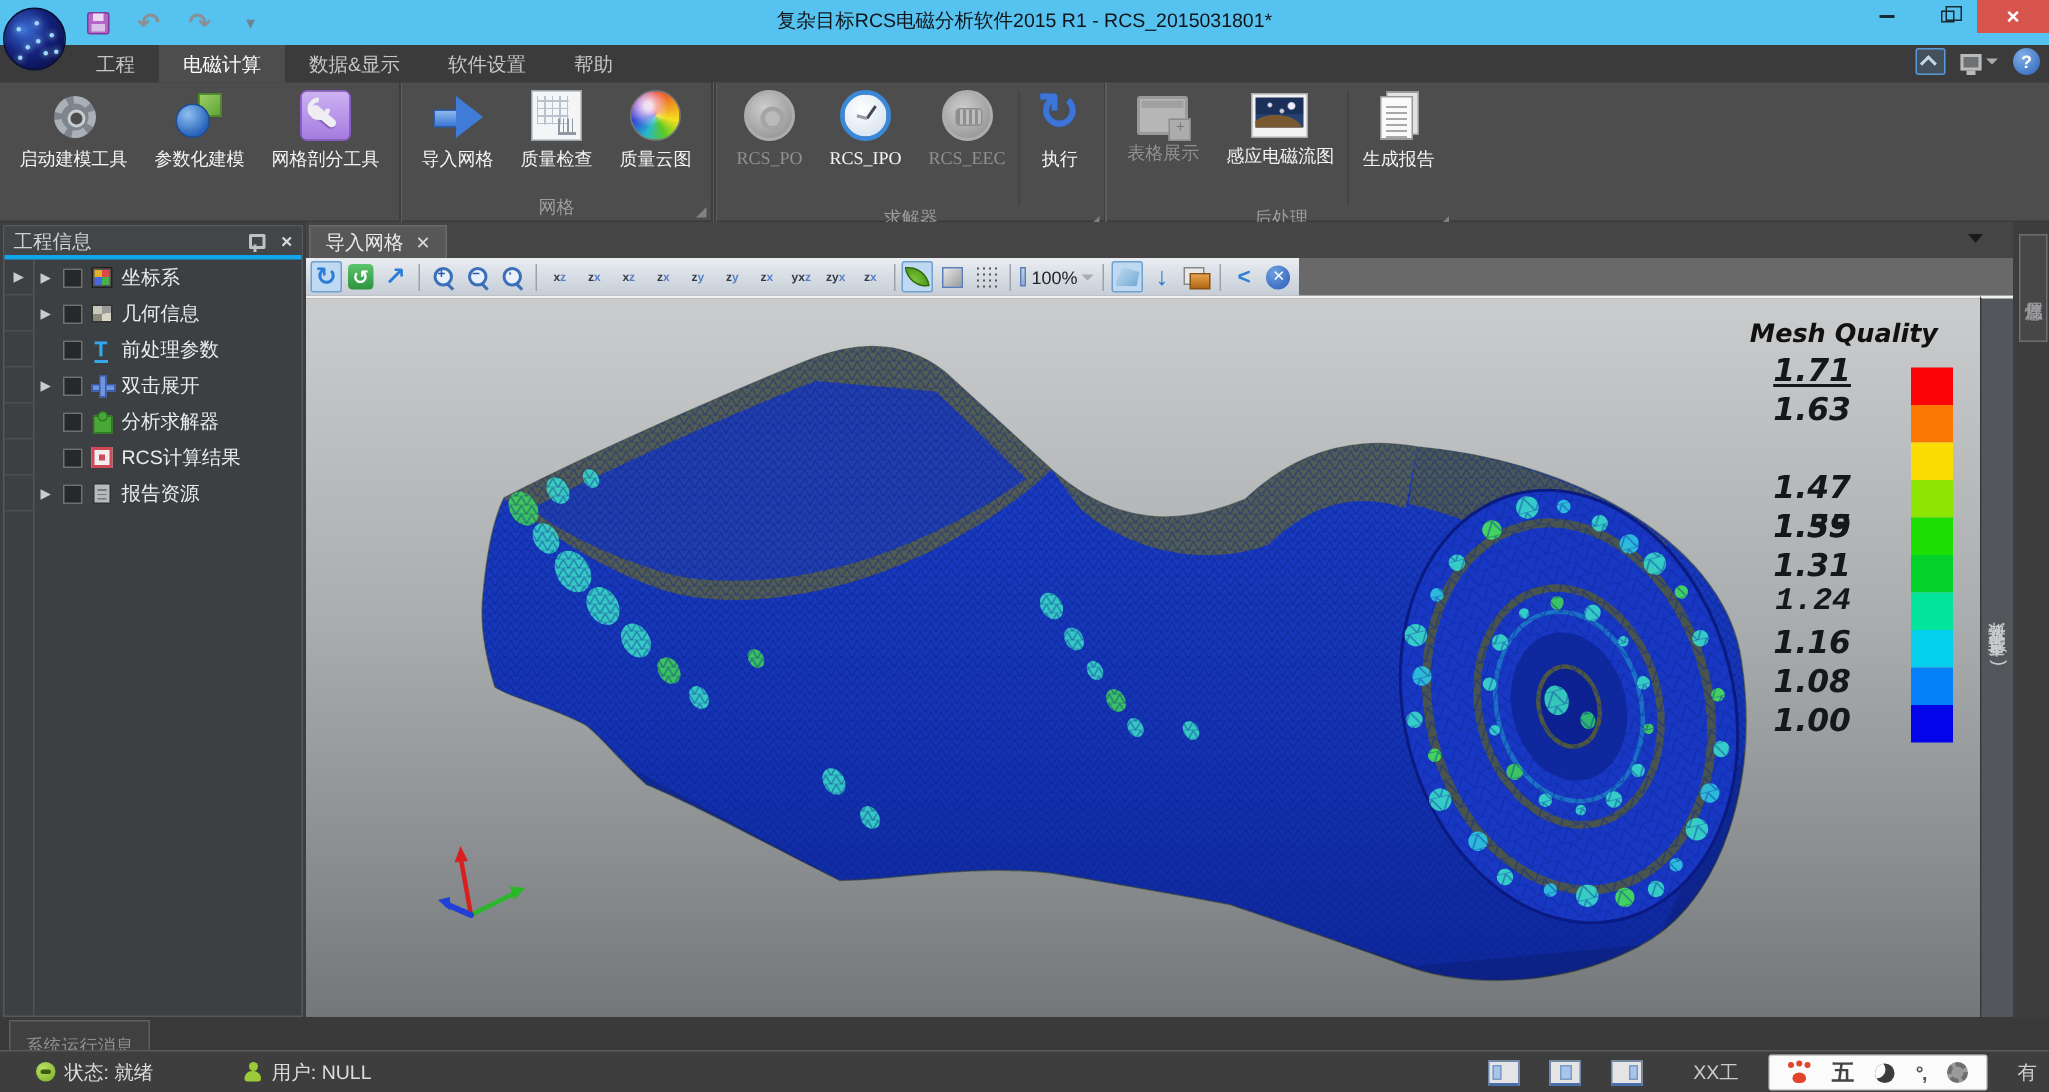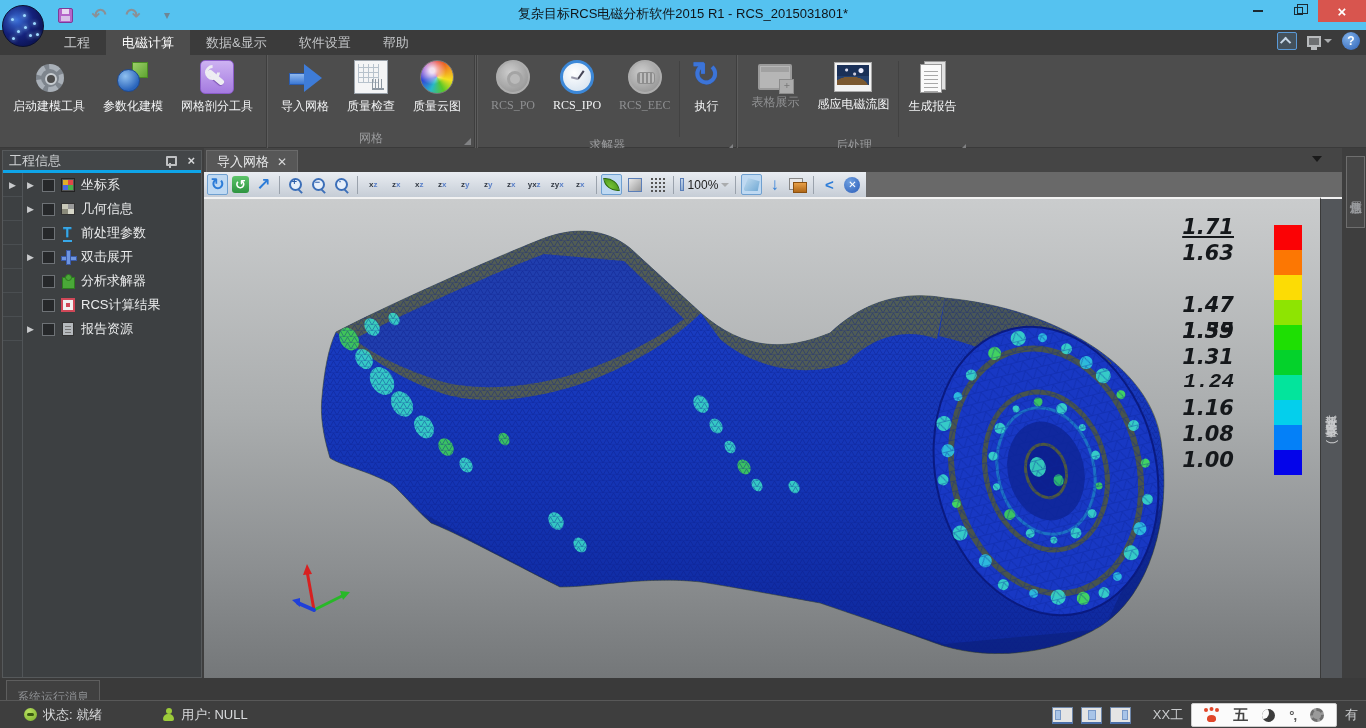--- a/index.html
+++ b/index.html
@@ -248,21 +248,21 @@
   #sysmsg-tab { position:absolute; left:6px; top:2px; height:19px; padding:16px 10px; border:1px solid #5E5E5E;
     display:flex; align-items:center; color:#8E9093; font-size:12px; background:#404040; }
   #statusbar { position:absolute; left:0; top:700px; width:1366px; height:28px; background:#3E3E3E; border-top:1px solid #585858;
     display:flex; align-items:center; color:#DADCDE; font-size:13px; }
   .status-group { display:flex; align-items:center; gap:6px; margin-left:24px; }
   .status-orb { width:13px; height:13px; border-radius:50%; background:radial-gradient(circle at 35% 30%, #B8E060, #7AAE2A); position:relative; }
   .status-orb::before { content:""; position:absolute; left:3px; top:5px; width:7px; height:3px; background:#3A5A10; border-radius:2px; }
   .user-icon { width:13px; height:13px; position:relative; }
   .user-icon::before { content:""; position:absolute; left:4px; top:0; width:6px; height:6px; border-radius:50%; background:#9CCB3A; }
   .user-icon::after { content:""; position:absolute; left:1px; top:6px; width:11px; height:7px; border-radius:5px 5px 2px 2px; background:#9CCB3A; }
-  #status-right { position:absolute; right:8px; top:0; height:28px; display:flex; align-items:center; gap:8px; }
+  #status-right { position:absolute; right:8px; top:0; height:28px; display:flex; align-items:center; gap:20px; }
   .layout-btn { width:21px; height:17px; background:#E4E4E4; border:1px solid #6E86A8; border-bottom:2px solid #4A6EA8; position:relative; }
   .layout-btn i { position:absolute; top:2px; bottom:2px; background:#A8C4E8; border:1px solid #7A9AC8; }
   .layout-left i { left:2px; width:6px; }
   .layout-mid i { left:6px; width:8px; }
   .layout-right i { right:2px; width:6px; }
   #copyright-left, #copyright-right { color:#C9CBCD; font-size:13px; }
   #ime-bar { height:24px; background:#FBFBFB; border:1px solid #CCC; border-radius:2px; display:flex; align-items:center; gap:14px;
     padding:0 12px; }
   .paw-icon { width:15px; height:14px; position:relative; }
   .paw-icon::before { content:""; position:absolute; left:3px; bottom:0; width:9px; height:7px; border-radius:50% 50% 40% 40%; background:#E0462A; }
@@ -690,20 +690,21 @@
       <line x1="110" y1="411" x2="103" y2="372" stroke="#D82020" stroke-width="3"></line>
       <polygon points="103,365 99,376 108,375" fill="#D82020"></polygon>
       <line x1="110" y1="411" x2="140" y2="396" stroke="#28B828" stroke-width="3"></line>
       <polygon points="146,393 136,392 139,401" fill="#28B828"></polygon>
       <line x1="110" y1="411" x2="94" y2="404" stroke="#2040D8" stroke-width="4"></line>
       <polygon points="88,401 96,399 96,408" fill="#2040D8"></polygon>
     </g>
   </svg>
 
   <div id="legend">
+    <div id="legend-title">Mesh Quality</div>
     <div id="legend-body">
       <div id="legend-blocks">
           <div class="legend-block" style="background: rgb(251, 2, 5);"></div>
           <div class="legend-block" style="background: rgb(252, 119, 3);"></div>
           <div class="legend-block" style="background: rgb(252, 220, 5);"></div>
           <div class="legend-block" style="background: rgb(142, 228, 2);"></div>
           <div class="legend-block" style="background: rgb(30, 223, 3);"></div>
           <div class="legend-block" style="background: rgb(4, 210, 43);"></div>
           <div class="legend-block" style="background: rgb(3, 228, 156);"></div>
           <div class="legend-block" style="background: rgb(4, 207, 236);"></div>

